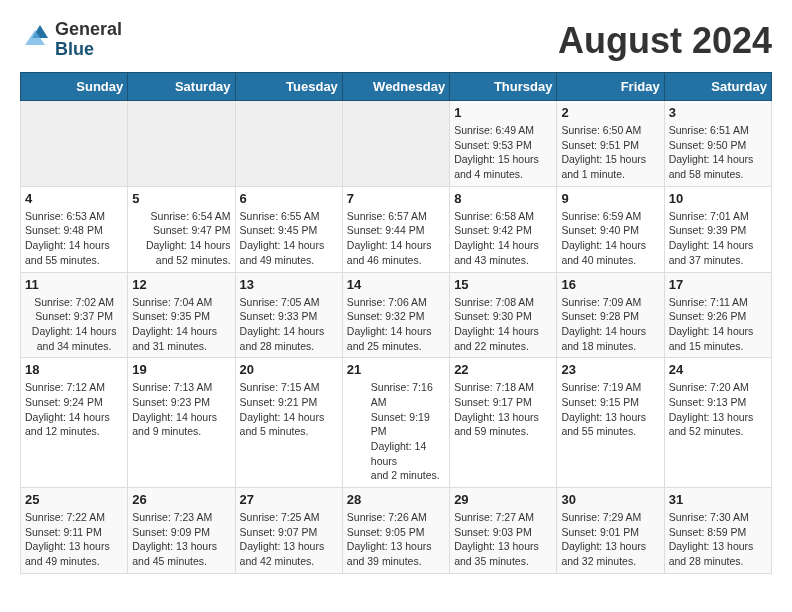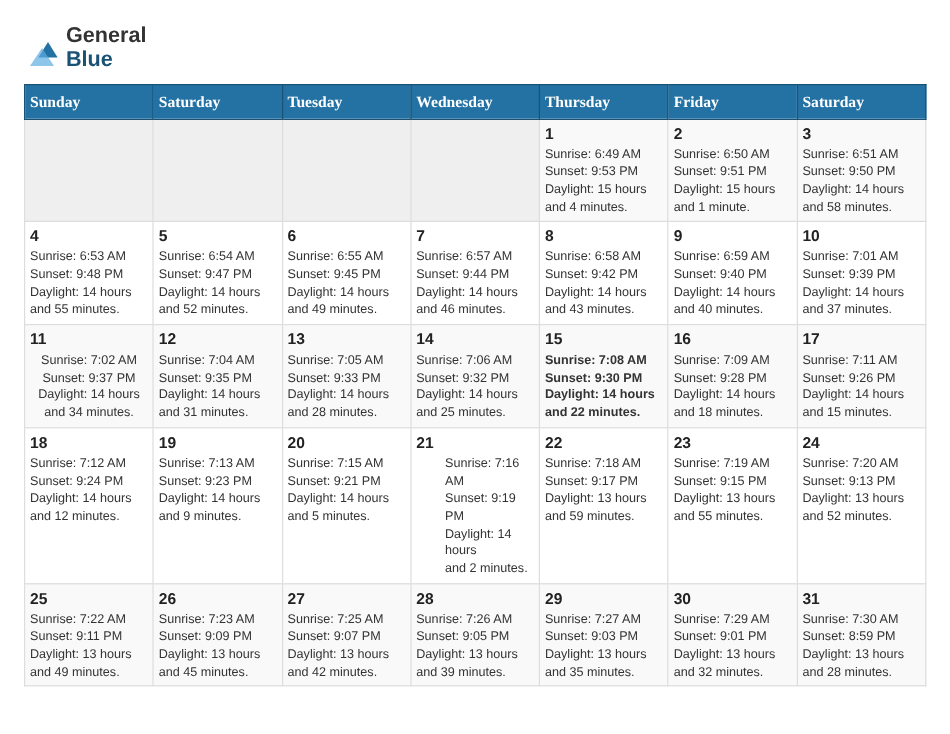--- a/index.html
+++ b/index.html
@@ -11,21 +11,21 @@
       padding: 20px;
     }
     .header {
       display: flex;
       justify-content: space-between;
       align-items: flex-start;
       margin-bottom: 10px;
     }
     .logo {
       display: flex;
-      align-items: flex-end;
+      align-items: flex-start;
     }
     .logo-text {
       display: flex;
       flex-direction: column;
       line-height: 1.1;
     }
     .logo-general {
       font-size: 18px;
       font-weight: bold;
       color: #333;
@@ -54,25 +54,24 @@
     }
     .calendar {
       width: 100%;
       border-collapse: collapse;
       font-size: 11px;
     }
     .calendar thead th {
       background-color: #2471a3;
       color: #fff;
       padding: 6px 4px;
-      text-align: left;
+      text-align: right;
       font-size: 13px;
       font-weight: bold;
       border: 1px solid #1a5276;
-      font-family: Liberation Serif, serif;
     }
     .calendar tbody td {
       vertical-align: top;
       border: 1px solid #ddd;
       padding: 4px;
       width: 14.28%;
       min-height: 80px;
       background: #fff;
     }
     .calendar tbody tr:nth-child(odd) td {
@@ -104,20 +103,21 @@
     <svg class="logo-icon" viewBox="0 0 30 30">
       <polygon points="20,5 28,18 12,18" fill="#2471a3"></polygon>
       <polygon points="15,10 25,25 5,25" fill="#5dade2" opacity="0.7"></polygon>
     </svg>
     <div class="logo-text">
       <span class="logo-general">General</span>
       <span class="logo-blue">Blue</span>
     </div>
   </div>
   <div class="title-block">
+    <div class="month-year">August 2024</div>
   </div>
 </div>
 
 <table class="calendar">
   <thead>
     <tr>
     <th>Sunday</th>
         <th>Saturday</th>
         <th>Tuesday</th>
         <th>Wednesday</th>
@@ -157,21 +157,21 @@
       <tr>
         <td>
           <div class="day-num">4</div>
           <div class="day-info" style="white-space: pre-line;">Sunrise: 6:53 AM
 Sunset: 9:48 PM
 Daylight: 14 hours
 and 55 minutes.</div>
         </td>
         <td>
           <div class="day-num">5</div>
-          <div class="day-info" style="white-space: pre-line;">Sunrise: 6:54 AM
+          <div class="day-info" style="white-space: pre-line; text-align: right;">Sunrise: 6:54 AM
 Sunset: 9:47 PM
 Daylight: 14 hours
 and 52 minutes.</div>
         </td>
         <td>
           <div class="day-num">6</div>
           <div class="day-info" style="white-space: pre-line;">Sunrise: 6:55 AM
 Sunset: 9:45 PM
 Daylight: 14 hours
 and 49 minutes.</div>
@@ -229,21 +229,21 @@
         </td>
         <td>
           <div class="day-num">14</div>
           <div class="day-info" style="white-space: pre-line;">Sunrise: 7:06 AM
 Sunset: 9:32 PM
 Daylight: 14 hours
 and 25 minutes.</div>
         </td>
         <td>
           <div class="day-num">15</div>
-          <div class="day-info" style="white-space: pre-line; font-weight: bold;">Sunrise: 7:08 AM
+          <div class="day-info" style="white-space: pre-line;">Sunrise: 7:08 AM
 Sunset: 9:30 PM
 Daylight: 14 hours
 and 22 minutes.</div>
         </td>
         <td>
           <div class="day-num">16</div>
           <div class="day-info" style="white-space: pre-line;">Sunrise: 7:09 AM
 Sunset: 9:28 PM
 Daylight: 14 hours
 and 18 minutes.</div>

